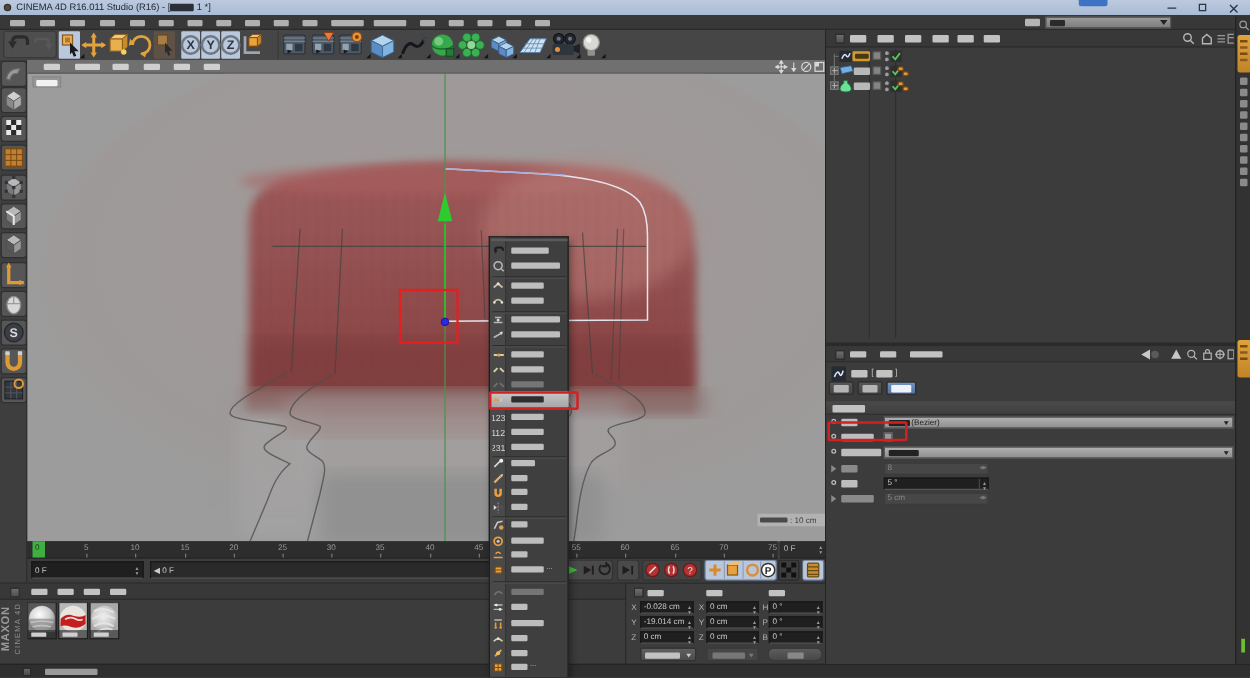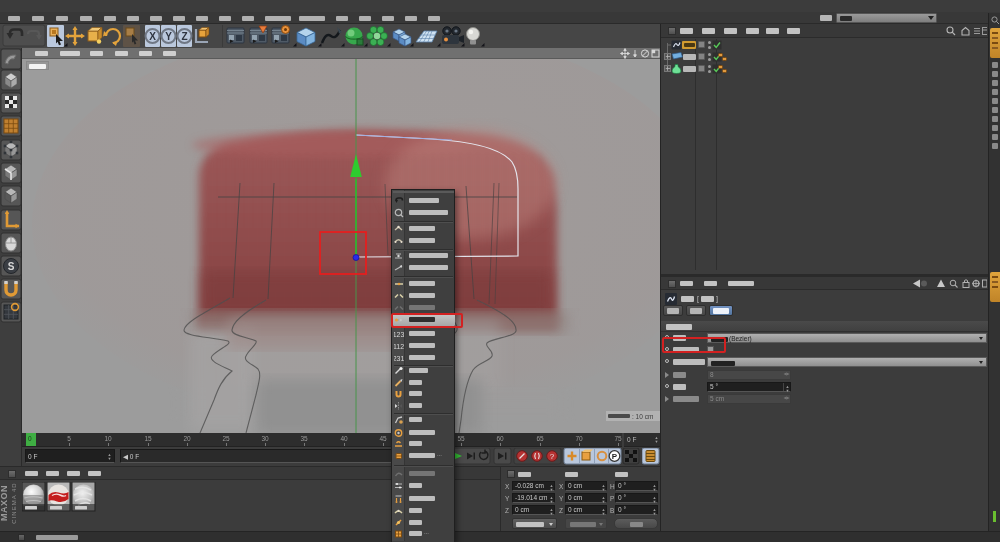--- a/index.html
+++ b/index.html
@@ -34,20 +34,30 @@
 #tabstrip{left:988px;top:13px;width:12px;height:518px;background:#323232;border-left:1px solid #232323}
 .inp{position:absolute;background:#1f1f1f;border:1px solid #181818;border-bottom-color:#555;color:#c9c9c9;font-size:6.5px;line-height:8px;padding-left:2px}
 .inpd{position:absolute;background:#474747;border:1px solid #3a3a3a;color:#8a8a8a;font-size:6.5px;line-height:8px;padding-left:2px}
 .drop{position:absolute;background:linear-gradient(#b0b0b0,#8f8f8f);border:1px solid #5a5a5a;color:#111;font-size:6.5px;line-height:8px;padding-left:3px}
 .redbox{position:absolute;border:2px solid #d32121;border-radius:2px;z-index:60}
 .stp{position:absolute;width:7px;font-size:4px;color:#999;line-height:4px;text-align:center}
 </style></head>
 <body>
 <div id="pg">
 
+<div class="ab" id="tbar">
+  <span style="position:absolute;left:3px;top:3px;width:6px;height:6px;border-radius:50%;background:#5a442a;border:1px solid #333"></span>
+  <span style="position:absolute;left:13px;top:0">CINEMA 4D R16.011 Studio (R16) - [<b class="z zt" style="width:19px"></b> 1 *]</span>
+  <span class="ab" style="left:863px;top:0;width:23px;height:5px;background:#3e72c4;border-radius:0 0 2px 2px"></span>
+  <span class="ab" style="left:934px;top:5.5px;width:7px;height:1.2px;background:#2a3545"></span>
+  <span class="ab" style="left:959px;top:2.5px;width:6px;height:6px;border:1px solid #2a3545"></span>
+  <svg class="ab" style="left:983px;top:2.5px" width="8" height="8">
+        <path d="M1 1 L7 7 M7 1 L1 7" stroke="#2a3545" stroke-width="1.1"></path>
+      </svg>
+</div>
 
 <div class="ab" id="mbar">
       <b class="z" style="position:absolute;left:8px;top:3.5px;width:12px;height:5px;background:#b0b0b0"></b>
       <b class="z" style="position:absolute;left:32px;top:3.5px;width:12px;height:5px;background:#b0b0b0"></b>
       <b class="z" style="position:absolute;left:56px;top:3.5px;width:12px;height:5px;background:#b0b0b0"></b>
       <b class="z" style="position:absolute;left:80px;top:3.5px;width:12px;height:5px;background:#b0b0b0"></b>
       <b class="z" style="position:absolute;left:104px;top:3.5px;width:12px;height:5px;background:#b0b0b0"></b>
       <b class="z" style="position:absolute;left:127px;top:3.5px;width:12px;height:5px;background:#b0b0b0"></b>
       <b class="z" style="position:absolute;left:150px;top:3.5px;width:12px;height:5px;background:#b0b0b0"></b>
       <b class="z" style="position:absolute;left:173px;top:3.5px;width:12px;height:5px;background:#b0b0b0"></b>

